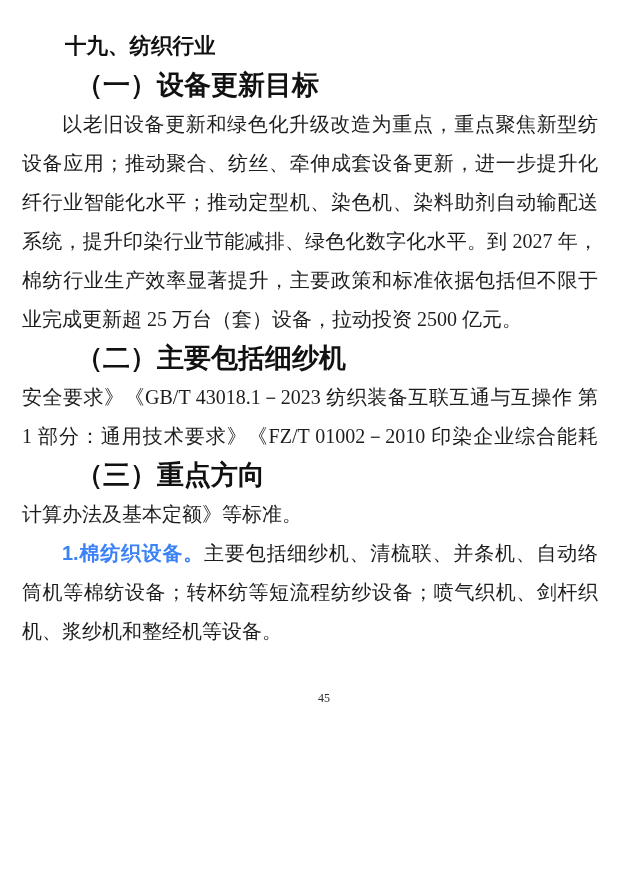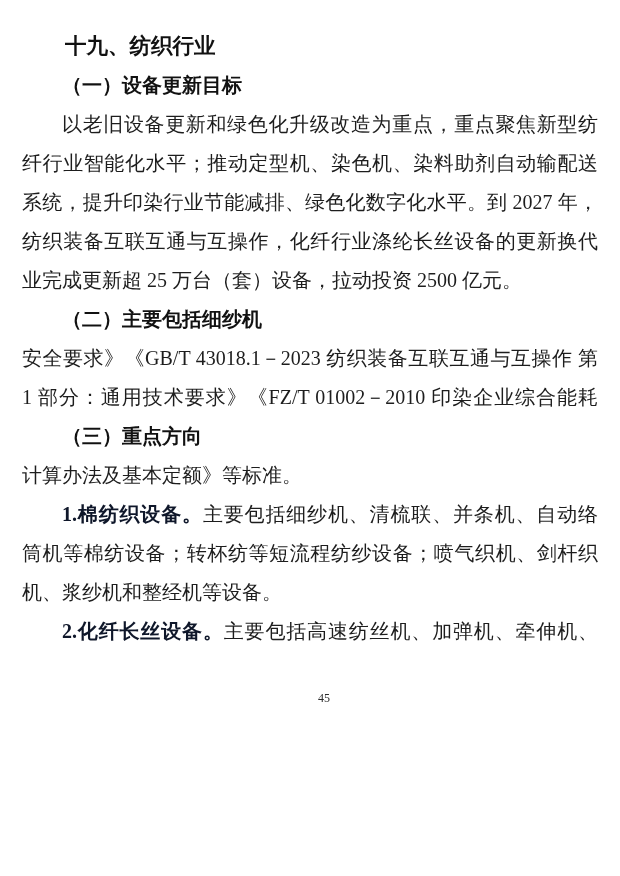--- a/index.html
+++ b/index.html
@@ -30,63 +30,63 @@
   .t {
     font-family: "Liberation Sans", "DejaVu Sans", sans-serif;
     font-weight: 700;
     font-size: 21.5px;
     color: #111111;
   }
   
   .h {
     font-family: "Liberation Serif", "DejaVu Serif", serif;
     font-weight: 700;
-    font-size: 20px;
+    font-size: 27px;
     color: #111111;
   }
   
   .in { text-indent: 2em; }
   
   .j {
     text-align: justify;
     text-align-last: justify;
   }
   
   .bp {
-    font-family: Liberation Serif, serif;
+    font-family: Liberation Sans, sans-serif;
     font-weight: 700;
-    color: #0f172a;
+    color: #3b82f6;
   }
   .pageno {
     margin-top: 40px;
     text-align: center;
     position: relative;
     left: 14px;
     font-family: "Liberation Serif", "DejaVu Serif", serif;
     font-size: 12px;
     line-height: 14px;
     color: #2a2a2a;
   }
 </style>
 </head>
 <body>
 
 <div class="page">
   <div class="content">
     <div class="ln t in">十九、纺织行业</div>
     <div class="ln h in">（一）设备更新目标</div>
     <div class="ln b in j">以老旧设备更新和绿色化升级改造为重点，重点聚焦新型纺</div>
+    <div class="ln b j">设备应用；推动聚合、纺丝、牵伸成套设备更新，进一步提升化</div>
     <div class="ln b j">纤行业智能化水平；推动定型机、染色机、染料助剂自动输配送</div>
     <div class="ln b j">系统，提升印染行业节能减排、绿色化数字化水平。到 2027 年，</div>
-    <div class="ln b j">纺织装备互联互通与互操作，化纤行业涤纶长丝设备的更新换代</div>
+    <div class="ln b j">棉纺行业生产效率显著提升，主要政策和标准依据包括但不限于</div>
     <div class="ln b">业完成更新超 25 万台（套）设备，拉动投资 2500 亿元。</div>
     <div class="ln h in">（二）主要包括细纱机</div>
     <div class="ln b j">安全要求》《GB/T 43018.1－2023 纺织装备互联互通与互操作 第</div>
     <div class="ln b j">1 部分：通用技术要求》《FZ/T 01002－2010 印染企业综合能耗</div>
     <div class="ln h in">（三）重点方向</div>
     <div class="ln b">计算办法及基本定额》等标准。</div>
     <div class="ln b in j"><span class="bp">1.棉纺织设备。</span><span>主要包括细纱机、清梳联、并条机、自动络</span></div>
     <div class="ln b j">筒机等棉纺设备；转杯纺等短流程纺纱设备；喷气织机、剑杆织</div>
     <div class="ln b">机、浆纱机和整经机等设备。</div>
-    <div class="ln b in j"><span class="bp">2.化纤长丝设备。</span><span>主要包括高速纺丝机、加弹机、牵伸机、</span></div>
   </div>
   <div class="pageno">45</div>
 </div>
 
 </body></html>

